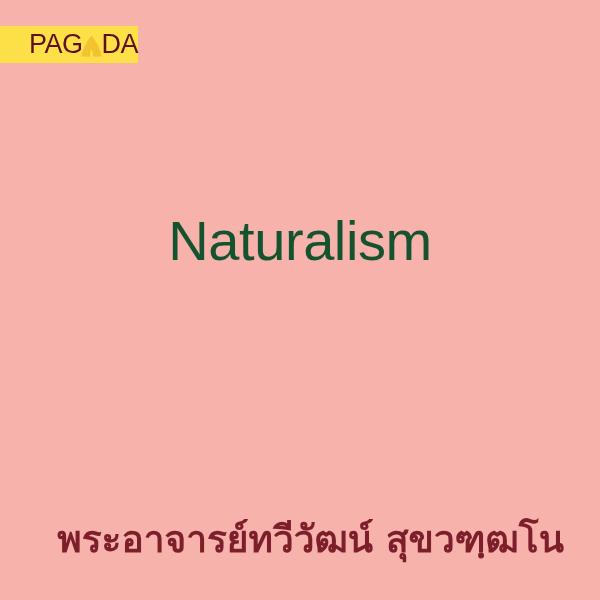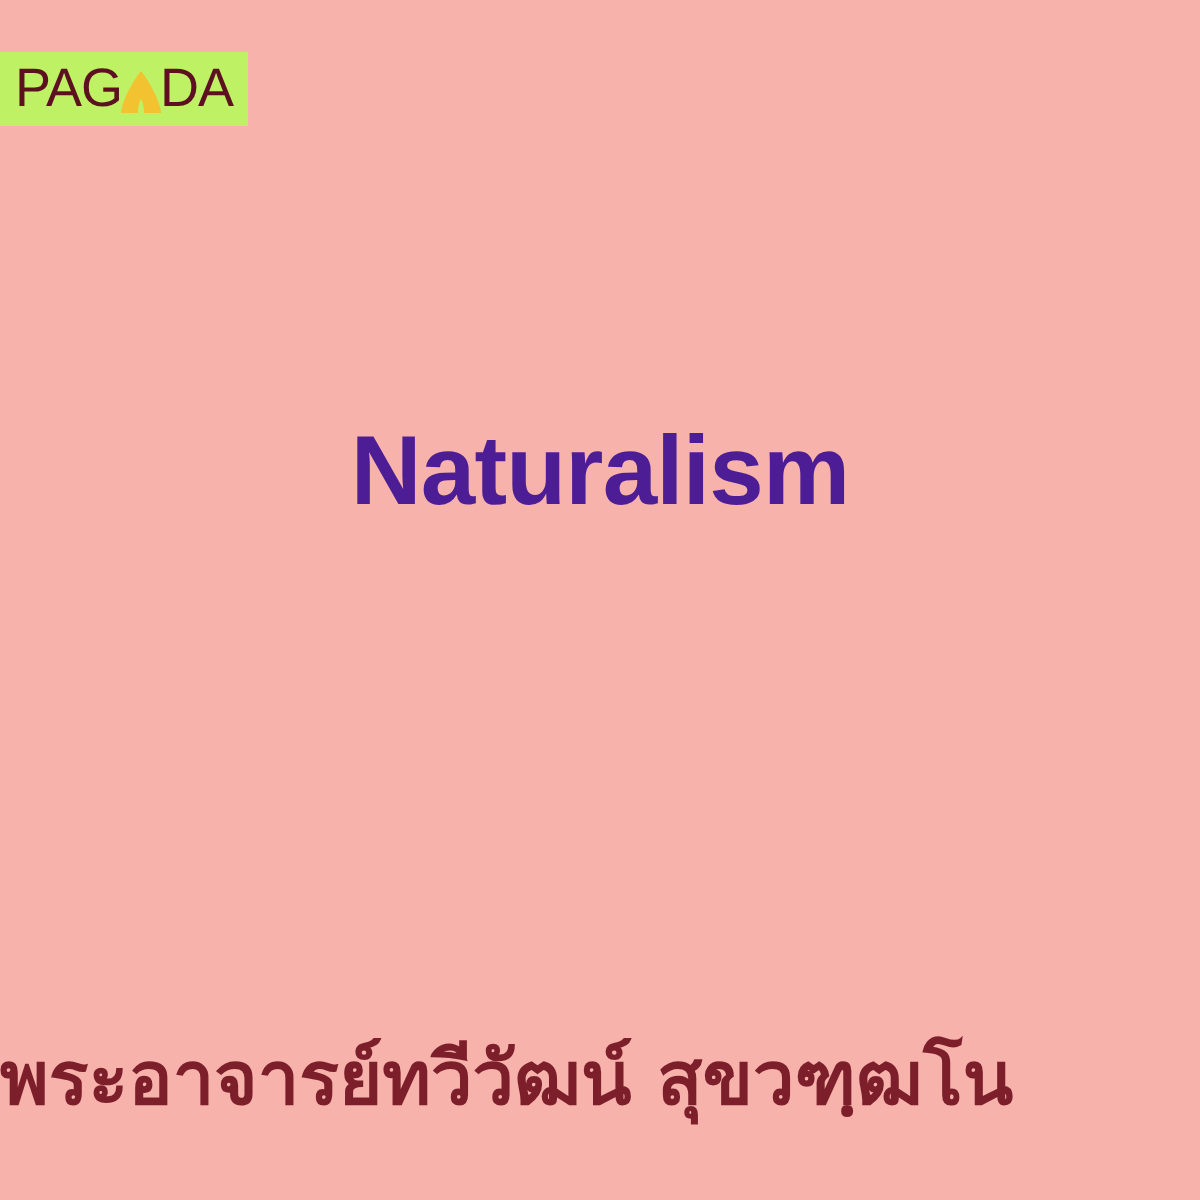--- a/index.html
+++ b/index.html
@@ -19,26 +19,26 @@
     height: 600px;
     background: #f7b2ac;
     overflow: hidden;
   }
 
   
   #logo-box {
     position: absolute;
     left: 0px;
     top: 26px;
-    width: 124px;
+    width: 138px;
     height: 37px;
-    background: #bef264;
+    background: #fde047;
     display: flex;
     align-items: center;
-    justify-content: center;
+    justify-content: flex-end;
     box-sizing: border-box;
   }
   #logo-wordmark {
     display: flex;
     align-items: center;
     justify-content: center;
     line-height: 1;
     font-family: "Liberation Sans", sans-serif;
     font-size: 27px;
     font-weight: 400;
@@ -65,35 +65,35 @@
   #title-block {
     position: absolute;
     left: 0;
     top: 205px;
     width: 600px;
     text-align: center;
   }
   .title-line {
     display: block;
     font-family: "Liberation Sans", sans-serif;
-    font-size: 49px;
-    font-weight: 700;
+    font-size: 56px;
+    font-weight: 400;
     line-height: 1.28;
     letter-spacing: -0.4px;
-    color: #4c1d95;
+    color: #14532d;
     white-space: nowrap;
   }
 
   
   #speaker-block {
     position: absolute;
     left: 0;
     bottom: 38px;
     width: 564px;
-    text-align: left;
+    text-align: right;
   }
   #speaker-name {
     display: inline-block;
     font-family: "DejaVu Sans", "Liberation Sans", sans-serif;
     font-size: 37px;
     font-weight: 700;
     line-height: 1.15;
     color: #7d1f2a;
     white-space: nowrap;
   }

